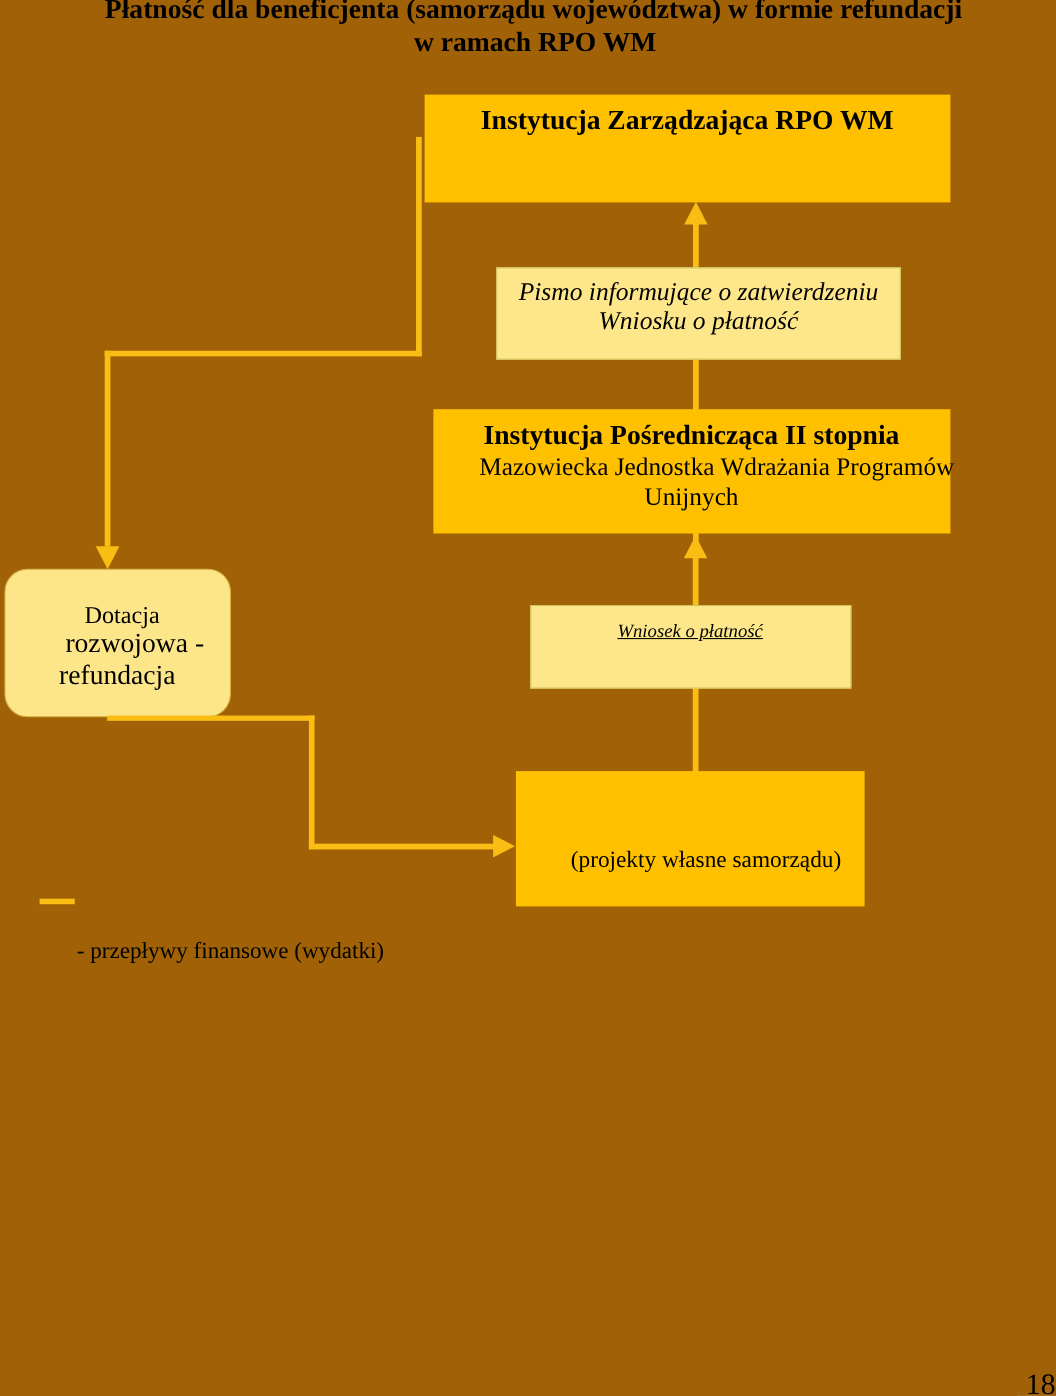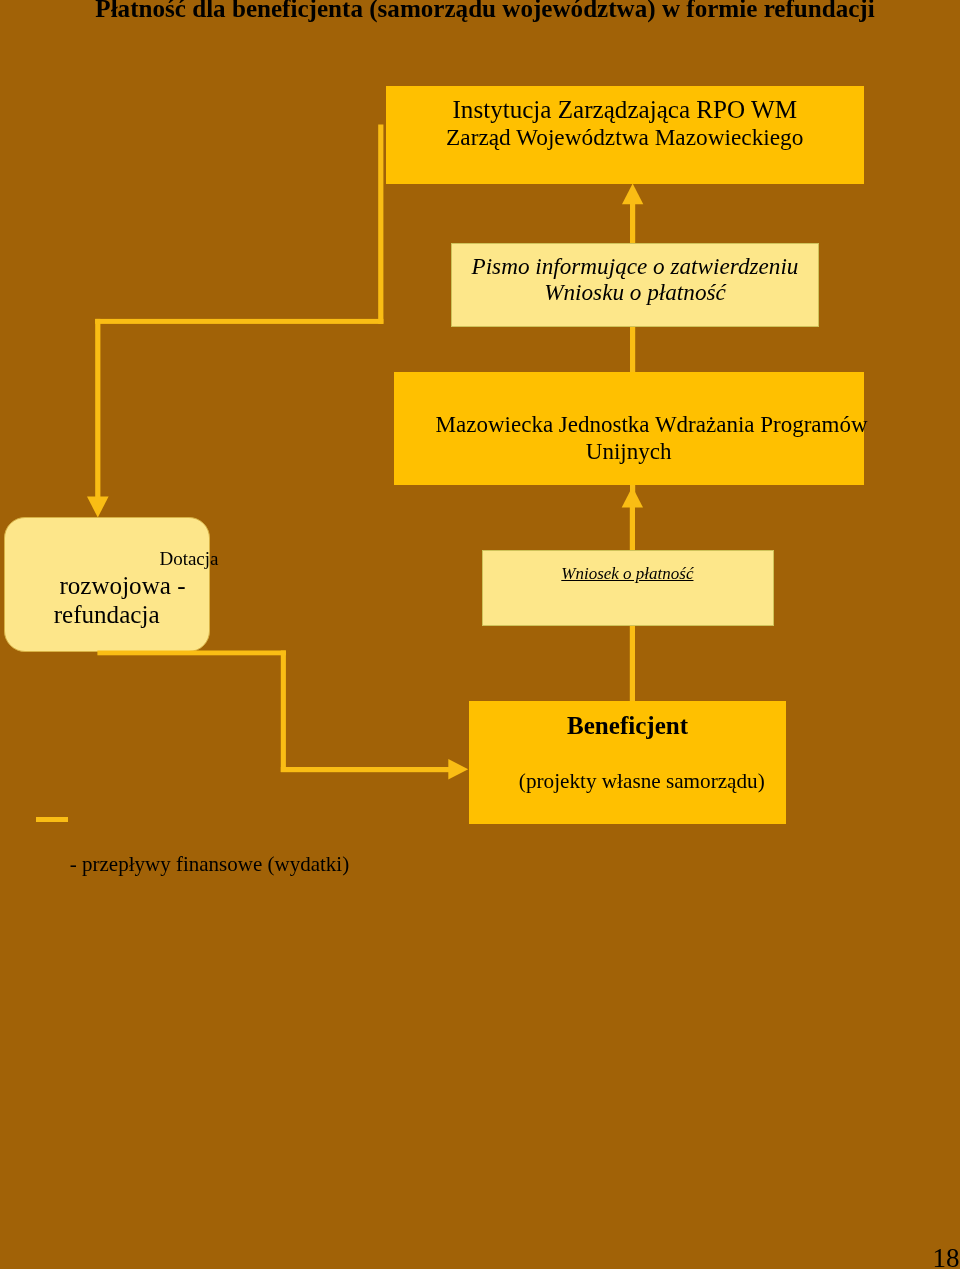--- a/index.html
+++ b/index.html
@@ -29,31 +29,31 @@
   #node-letter { left: 450.8px; top: 243px;   width: 368.4px; height: 84px;  }
   #node-ib     { left: 393.7px; top: 371.8px; width: 470.3px; height: 113.7px; }
   #node-grant  { left: 3.5px;   top: 517.4px; width: 206.2px; height: 134.3px; }
   #node-req    { left: 482.3px; top: 549.5px; width: 291.5px; height: 76.6px; }
   #node-ben    { left: 468.5px; top: 701.4px; width: 317.0px; height: 123.0px; }
 
   
   #t1 { top: -6.2px;   left: 10px; width: 950px; font-size: 25.1px; line-height: 29.65px; font-weight: bold; }
   #t2 { top: 23.5px;   left: 11.5px; width: 950px; font-size: 25.1px; line-height: 29.65px; font-weight: bold; }
 
-  #ma1 { top: 96.6px;  left: 386px;   width: 477.5px; font-size: 25.1px; line-height: 26.6px; font-weight: normal; }
+  #ma1 { top: 96.6px;  left: 386px;   width: 477.5px; font-size: 25.1px; line-height: 26.6px; font-weight: bold; }
   #ma2 { top: 123.8px; left: 386px;   width: 477.5px; font-size: 23.3px; line-height: 26.6px; }
 
   #lt1 { top: 252.8px; left: 450.8px; width: 368.4px; font-size: 23.2px; line-height: 26.3px; font-style: italic; }
   #lt2 { top: 279.0px; left: 450.8px; width: 368.4px; font-size: 23.2px; line-height: 26.3px; font-style: italic; }
 
   #ib1 { top: 382.6px; left: 393.7px; width: 469.8px; font-size: 25.1px; line-height: 27.2px; font-weight: bold; }
   #ib2 { top: 411.0px; left: 393.7px; width: 469.8px; font-size: 23.0px; line-height: 27.2px; padding-left: 23px; }
   #ib3 { top: 438.0px; left: 393.7px; width: 469.8px; font-size: 23.0px; line-height: 27.2px; }
 
-  #gr1 { top: 544.5px; left: 3.5px;   width: 215px; font-size: 19px; line-height: 28.2px; text-align: right; }
+  #gr1 { top: 544.5px; left: 3.5px;   width: 215px; font-size: 22px; line-height: 28.2px; }
   #gr2 { top: 572.0px; left: 3.5px;   width: 238px; font-size: 25.1px; line-height: 28.2px; }
   #gr3 { top: 600.5px; left: 3.5px;   width: 206.2px; font-size: 25.1px; line-height: 28.2px; }
 
   #rq1 { top: 560.4px; left: 481.8px; width: 291.2px; font-size: 17px; line-height: 27px; font-style: italic; text-decoration: underline; }
 
   #bn1 { top: 710.9px; left: 469.3px; width: 316.5px; font-size: 25.1px; line-height: 29px; font-weight: bold; }
   #bn2 { top: 739.9px; left: 469.3px; width: 316.5px; font-size: 25.1px; line-height: 29px; font-weight: bold; }
   #bn3 { top: 768.1px; left: 469.3px; width: 345px; font-size: 21.2px; line-height: 26px; }
 
   
@@ -94,36 +94,36 @@
   <div class="box box-orange" id="node-ib"></div>
   <div class="box box-round" id="node-grant"></div>
   <div class="box box-lightyellow" id="node-req"></div>
   <div class="box box-orange" id="node-ben"></div>
 
   <svg id="flows-front" class="abs" width="960" height="1269" viewBox="0 0 960 1269" style="left:0;top:0">
     <rect x="97.4" y="650.5" width="188.5" height="4.8" fill="#FABD14"></rect>
   </svg>
 
   <div class="tl" id="t1">Płatność dla beneficjenta (samorządu województwa) w formie refundacji</div>
+  <div class="tl" id="t2">w ramach RPO WM</div>
 
   <div class="tl" id="ma1">Instytucja Zarządzająca RPO WM</div>
-  <div class="tl" id="ma2">Zarząd Województwa Mazowieckiego</div>
 
   <div class="tl" id="lt1">Pismo informujące o zatwierdzeniu</div>
   <div class="tl" id="lt2">Wniosku o płatność</div>
 
+  <div class="tl" id="ib1">Instytucja Pośrednicząca II stopnia</div>
   <div class="tl" id="ib2">Mazowiecka Jednostka Wdrażania Programów</div>
   <div class="tl" id="ib3">Unijnych</div>
 
   <div class="tl" id="gr1">Dotacja</div>
   <div class="tl" id="gr2">rozwojowa -</div>
   <div class="tl" id="gr3">refundacja</div>
 
   <div class="tl" id="rq1">Wniosek o płatność</div>
 
-  <div class="tl" id="bn1">Beneficjent</div>
   <div class="tl" id="bn3">(projekty własne samorządu)</div>
 
   <div id="legend-swatch"></div>
   <div class="tl" id="legend-label">- przepływy finansowe (wydatki)</div>
 
   <div class="tl" id="pagenum">18</div>
 </div>
 
 </body></html>

